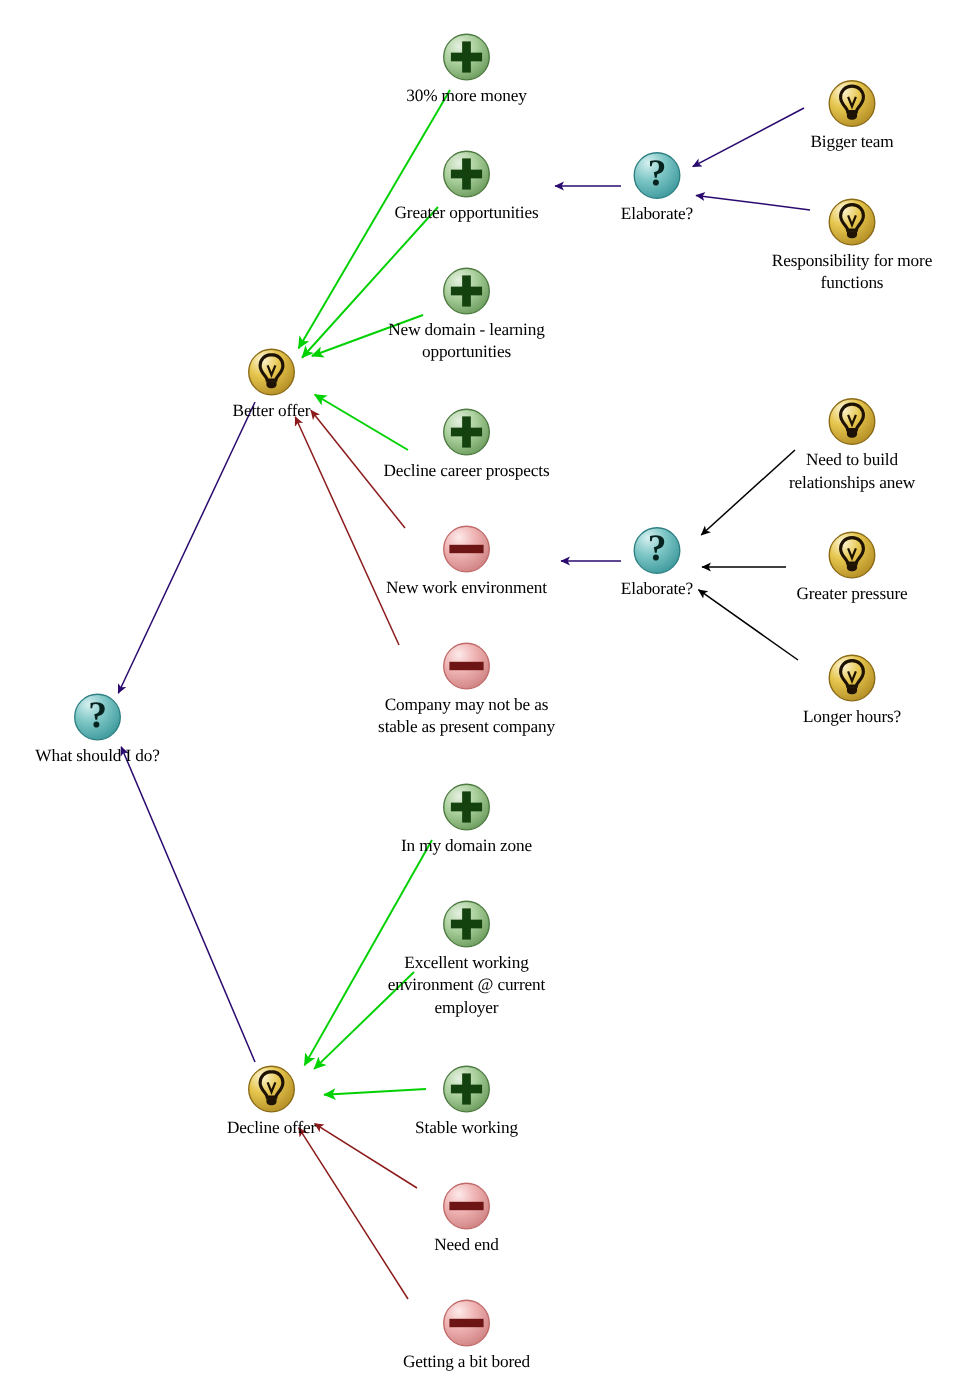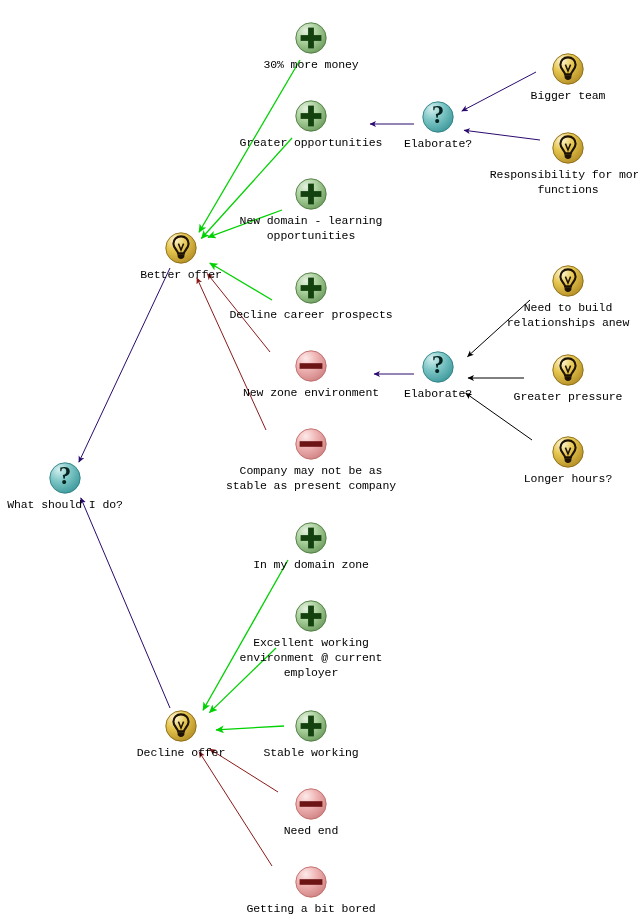--- a/index.html
+++ b/index.html
@@ -32,21 +32,21 @@
     top: -17px;
     width: 34px;
     height: 34px;
   }
   .node-label {
     position: absolute;
     left: -110px;
     top: 19px;
     width: 220px;
     text-align: center;
-    font-family: Liberation Mono, monospace;
+    font-family: Liberation Serif, serif;
     font-size: 11.5px;
     line-height: 15px;
     color: #000000;
     white-space: pre-line;
     letter-spacing: -0.1px;
   }
   .edge-layer {
     position: absolute;
     left: 0; top: 0;
     width: 638px; height: 922px;
@@ -206,21 +206,21 @@
             <defs>
               <radialGradient id="gminus" cx="0.35" cy="0.3" r="0.85" fx="0.33" fy="0.24">
                 <stop offset="0" stop-color="#fdeaea"></stop>
                 <stop offset="0.42" stop-color="#efb3b3"></stop>
                 <stop offset="1" stop-color="#c97878"></stop>
               </radialGradient>
             </defs>
             <circle cx="17" cy="17" r="15.2" fill="url(#gminus)" stroke="#c06a6a" stroke-width="0.9"></circle>
             <rect x="5.6" y="14.2" width="22.8" height="5.6" fill="#6d1414"></rect>
           </svg></div>
-        <div class="node-label">New zone environment</div>
+        <div class="node-label">New work environment</div>
       </div>
       <div class="node" style="left: 311px; top: 444px;">
         <div class="node-icon"><svg viewBox="0 0 34 34" width="34" height="34">
             <defs>
               <radialGradient id="gminus" cx="0.35" cy="0.3" r="0.85" fx="0.33" fy="0.24">
                 <stop offset="0" stop-color="#fdeaea"></stop>
                 <stop offset="0.42" stop-color="#efb3b3"></stop>
                 <stop offset="1" stop-color="#c97878"></stop>
               </radialGradient>
             </defs>

